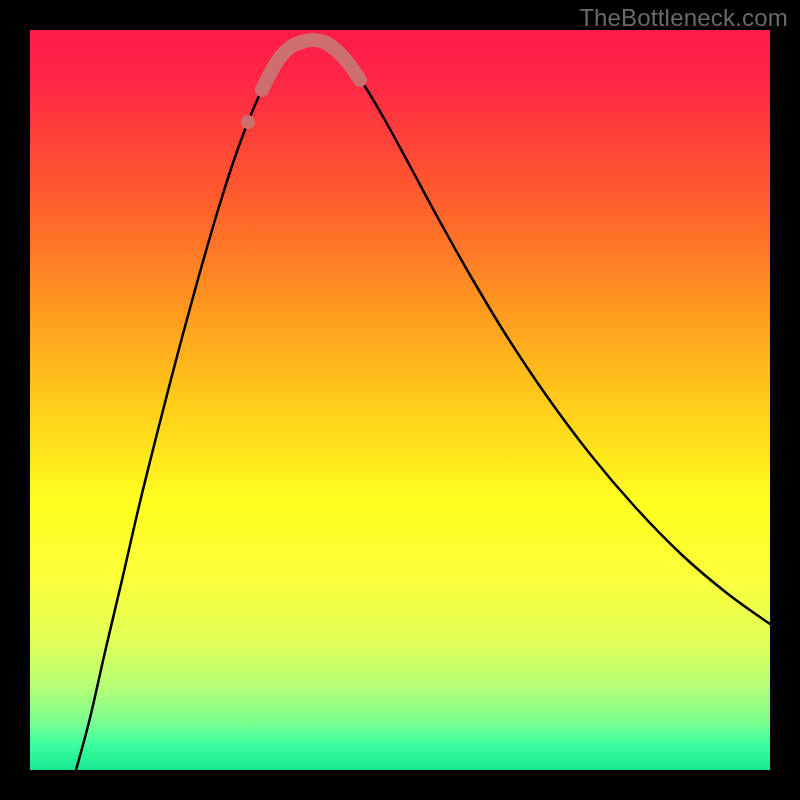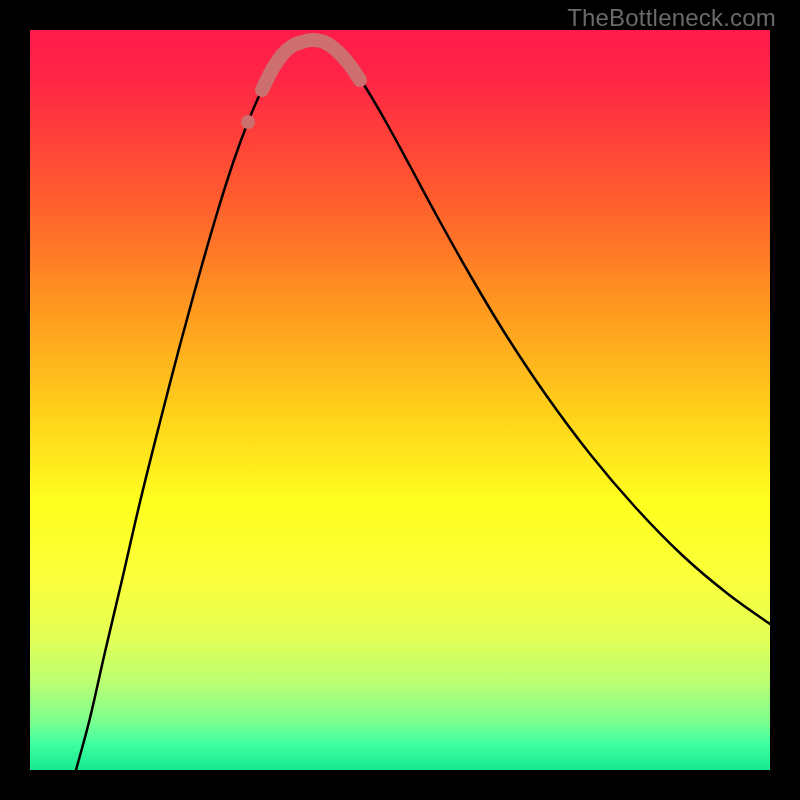--- a/index.html
+++ b/index.html
@@ -23,21 +23,21 @@
     position: absolute;
     left: 30px;
     top: 30px;
     width: 740px;
     height: 740px;
     overflow: hidden;
   }
   .watermark {
     position: absolute;
     top: 4px;
-    right: 24px;
+    right: 12px;
     color: #6a6a6a;
     font-size: 24px;
     font-weight: 500;
     letter-spacing: 0.2px;
     z-index: 5;
     margin-left: 32px;
   }
   svg {
     display: block;
   }

